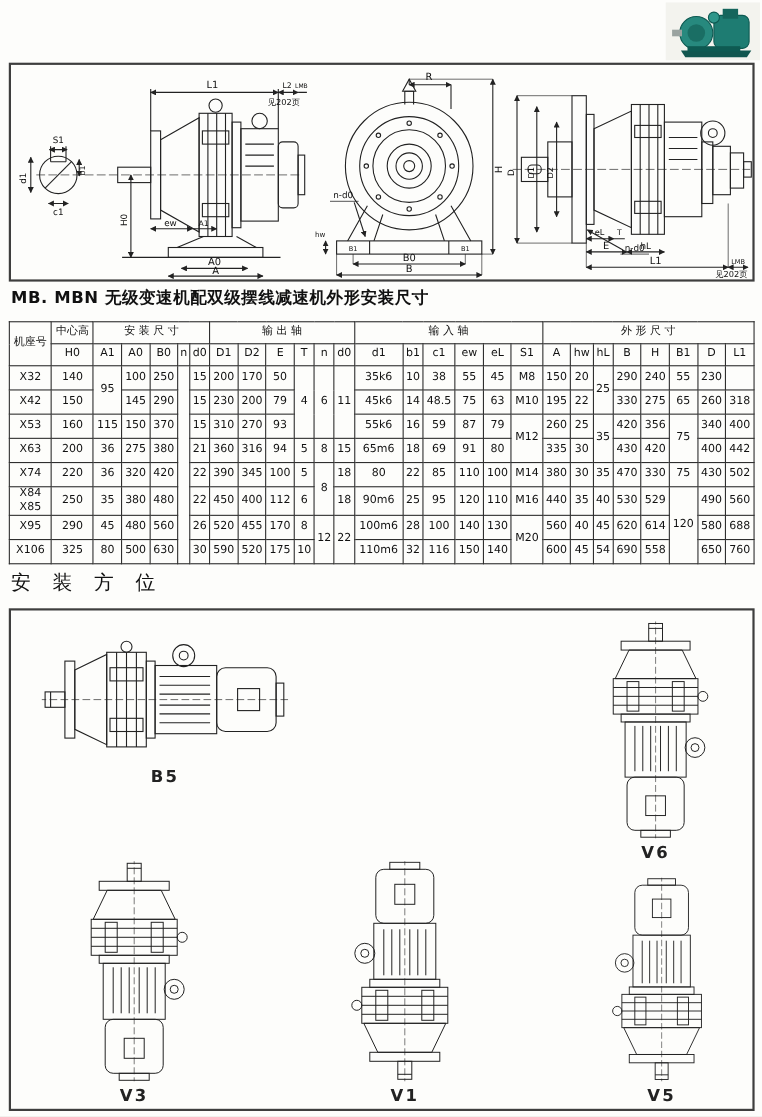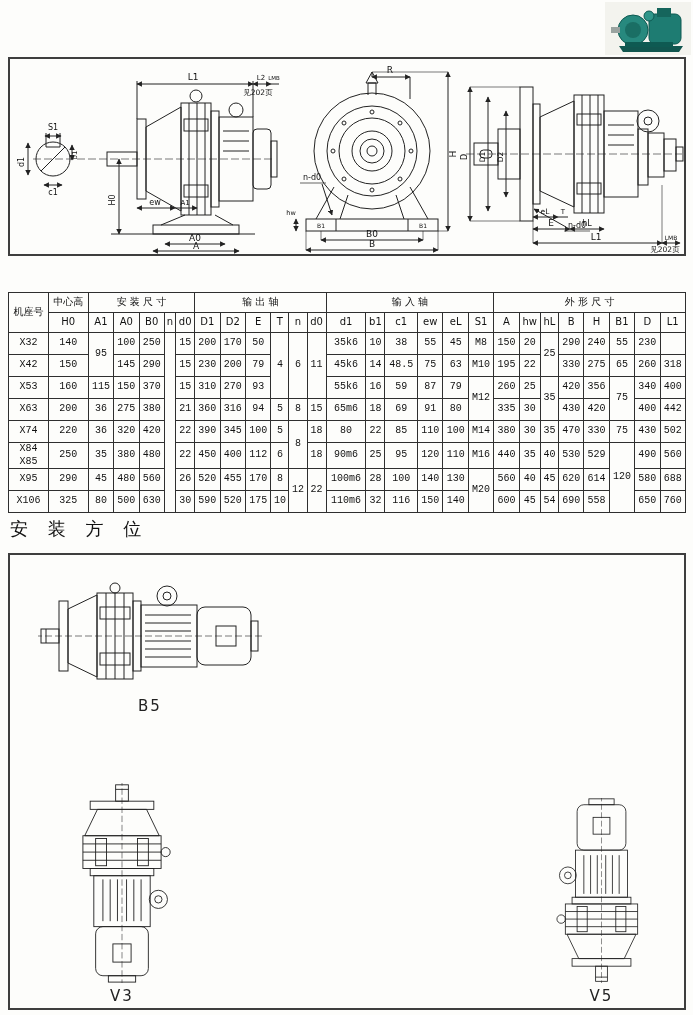--- a/index.html
+++ b/index.html
@@ -1,28 +1,28 @@
 <!DOCTYPE html>
 <html><head>
 <meta charset="utf-8">
 <style>
   html,body{margin:0;padding:0;background:#e8e8e4;}
   .page{position:relative;width:693px;height:1015px;background:#fdfdfb;margin:0 auto;
         font-family:"DejaVu Sans",sans-serif;color:#111;overflow:hidden;}
   .frame{position:absolute;border:2px solid #3e3e3e;background:#fdfdfb;box-sizing:border-box;}
   #drawing-box{left:8px;top:57px;width:678px;height:199px;}
-  #orient-box{left:8px;top:553px;width:678px;height:457px;}
+  #orient-box{left:8px;top:553px;width:678px;height:457px;font-weight:bold;}
   .title1{position:absolute;left:10px;top:261px;font-size:15px;font-weight:700;letter-spacing:.5px;}
   .title2{position:absolute;left:10px;top:517px;font-size:18px;font-weight:400;letter-spacing:7px;}
   .tblwrap{position:absolute;left:8px;top:292px;width:678px;}
   table.spec{border-collapse:collapse;width:100%;background:#fdfdfb;}
   table.spec th,table.spec td{border:1px solid #2f2f2f;text-align:center;vertical-align:middle;
     font-size:10px;font-weight:400;padding:0 1px;white-space:pre-line;line-height:1.25;}
   table.spec thead tr{height:20px;}
-  table.spec tbody tr{height:22px;font-family:Liberation Mono, monospace;}
+  table.spec tbody tr{height:22px;}
   svg{display:block;}
   svg text{font-family:"DejaVu Sans",sans-serif;fill:#111;}
   .orient{position:absolute;display:flex;flex-direction:column;align-items:center;}
   .orient .lbl{font-size:15px;letter-spacing:2px;margin-top:4px;color:#222;}
   .photo{position:absolute;left:605px;top:2px;width:86px;height:53px;}
 </style>
 </head>
 <body>
 
 <div class="page">
@@ -238,20 +238,21 @@
       <text x="87" y="155" font-size="7.5" text-anchor="middle">eL</text>
       <text x="105" y="155" font-size="7" text-anchor="middle">T</text>
       <text x="93" y="167" font-size="9" text-anchor="middle">E</text>
       <text x="129" y="167" font-size="8" text-anchor="middle">hL</text>
       <text x="138" y="181" font-size="9" text-anchor="middle">L1</text>
       <text x="213" y="181" font-size="6" text-anchor="middle">LMB</text>
       <text x="207" y="193" font-size="7.5" text-anchor="middle">见202页</text>
     </svg>
   </div>
 
+  <div class="title1">MB. MBN 无级变速机配双级摆线减速机外形安装尺寸</div>
 
   <div class="tblwrap">
     <table class="spec">
         <thead>
           <tr>
             <th rowspan="2">机座号</th>
             <th>中心高</th>
             <th colspan="5">安 装 尺 寸</th>
             <th colspan="6">输 出 轴</th>
             <th colspan="6">输 入 轴</th>
@@ -505,28 +506,40 @@
   <div class="frame" id="orient-box">
 
     <div class="orient" style="left:28px;top:26px">
       <svg width="224" height="112" viewBox="-1 0 224 112">
         <use href="#gm"></use>
       </svg>
       <div class="lbl">B5</div>
     </div>
 
 
+    <div class="orient" style="left:536px;top:10px">
+      <svg width="100" height="197" viewBox="0 0 110 220">
+        <use href="#gm" transform="translate(110,0) rotate(90)"></use>
+      </svg>
+      <div class="lbl">V6</div>
+    </div>
 
     <div class="orient" style="left:62px;top:228px">
       <svg width="100" height="200" viewBox="0 0 110 220">
         <use href="#gm" transform="translate(110,0) rotate(90)"></use>
       </svg>
       <div class="lbl">V3</div>
     </div>
 
+    <div class="orient" style="left:308px;top:228px">
+      <svg width="100" height="200" viewBox="0 0 110 220">
+        <use href="#gm" transform="translate(0,220) rotate(-90)"></use>
+      </svg>
+      <div class="lbl">V1</div>
+    </div>
 
     <div class="orient" style="left:545px;top:243px">
       <svg width="93" height="185" viewBox="0 0 110 220">
         <use href="#gm" transform="translate(0,220) rotate(-90)"></use>
       </svg>
       <div class="lbl">V5</div>
     </div>
 
   </div>
 </div>

